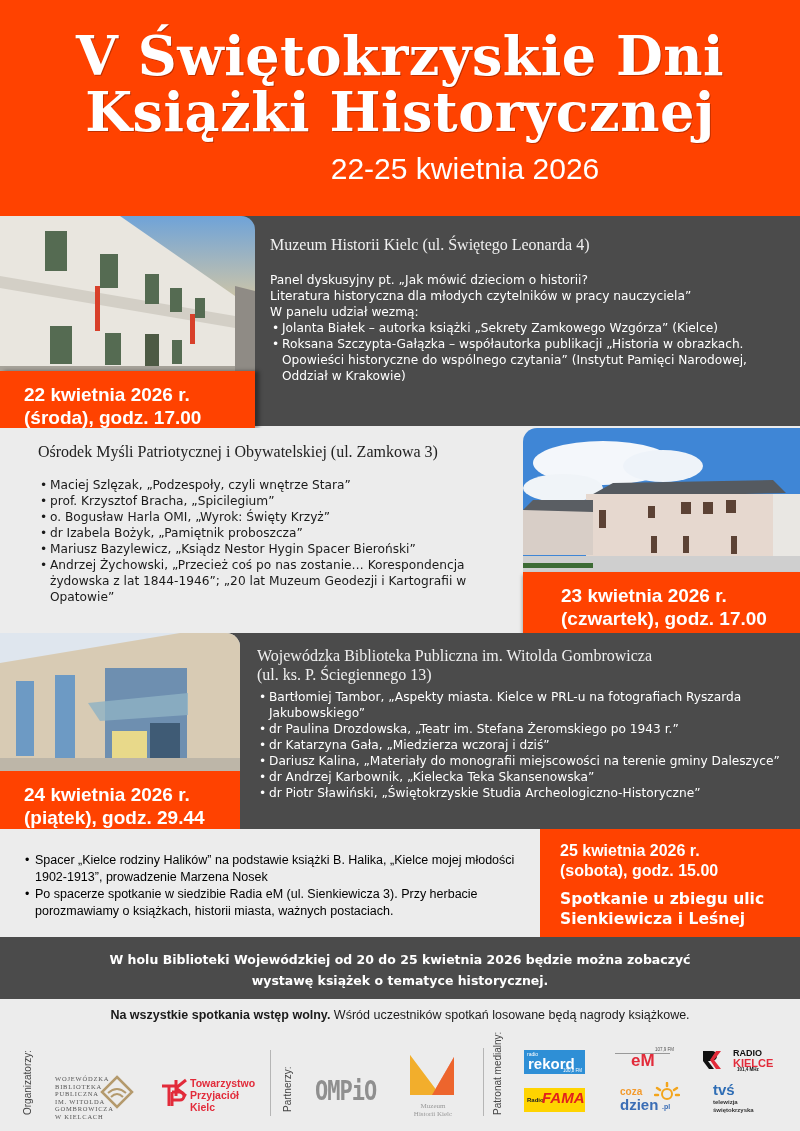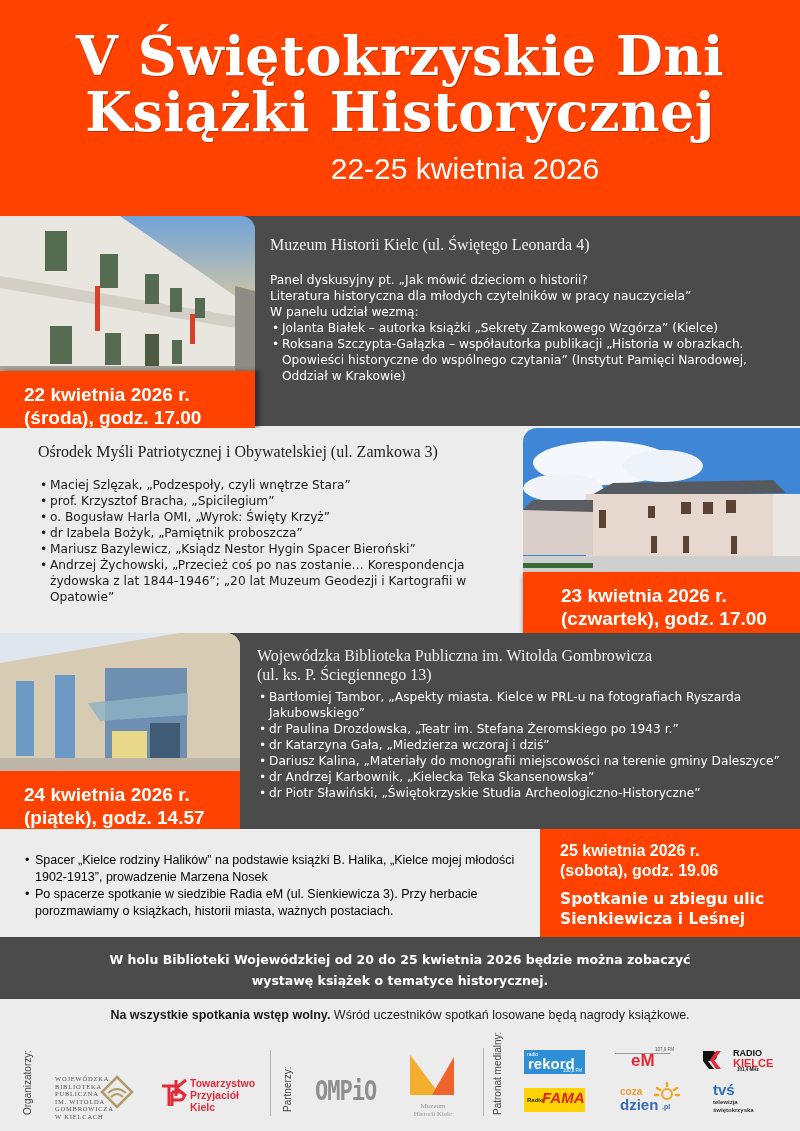--- a/index.html
+++ b/index.html
@@ -168,21 +168,21 @@
     </g>
     <rect x="105" y="35" width="82" height="93" fill="#6e8fb0"></rect>
     <polygon points="88,70 188,60 188,82 100,88" fill="#8fb2c4" opacity="0.8"></polygon>
     <rect x="112" y="98" width="35" height="28" fill="#e8d98a"></rect>
     <rect x="150" y="90" width="30" height="38" fill="#3f5b75"></rect>
     <rect x="0" y="125" width="240" height="13" fill="#bdb6a8"></rect>
   </svg>
 </div>
 <div class="date-box" id="s3-date">
   <div>24 kwietnia 2026 r.</div>
-  <div>(piątek), godz. 14.57</div>
+  <div>(piątek), godz. 29.44</div>
 </div>
 <div id="s3-text">
   <div class="venue" style="color:#f0f0f0;">
     <div>Wojewódzka Biblioteka Publiczna im. Witolda Gombrowicza</div>
     <div>(ul. ks. P. Ściegiennego 13)</div>
   </div>
   <div class="body-text" style="margin-top:5px; color:#fff;">
     <ul>
       <li>Bartłomiej Tambor, „Aspekty miasta. Kielce w PRL-u na fotografiach Ryszarda Jakubowskiego”</li>
       <li>dr Paulina Drozdowska, „Teatr im. Stefana Żeromskiego po 1943 r.”</li>
@@ -196,21 +196,21 @@
 
 <div class="band-light" id="s4-light"></div>
 <div id="s4-text">
   <ul style="list-style:none;">
     <li style="padding-left:10px; position:relative;"><span style="position:absolute;left:0;">•</span><span>Spacer „Kielce rodziny Halików” na podstawie książki B. Halika, „Kielce mojej młodości 1902-1913”, prowadzenie Marzena Nosek</span></li>
     <li style="padding-left:10px; position:relative;"><span style="position:absolute;left:0;">•</span><span>Po spacerze spotkanie w siedzibie Radia eM (ul. Sienkiewicza 3). Przy herbacie porozmawiamy o książkach, historii miasta, ważnych postaciach.</span></li>
   </ul>
 </div>
 <div class="date-box" id="s4-date">
   <div>25 kwietnia 2026 r.</div>
-  <div>(sobota), godz. 19.06</div>
+  <div>(sobota), godz. 15.00</div>
   <span class="place">
     <span style="display:block;">Spotkanie u zbiegu ulic</span>
     <span style="display:block;">Sienkiewicza i Leśnej</span>
   </span>
 </div>
 
 <div class="band-dark" id="exh">
   <div>W holu Biblioteki Wojewódzkiej od 20 do 25 kwietnia 2026 będzie można zobaczyć</div>
   <div>wystawę książek o tematyce historycznej.</div>
 </div>

